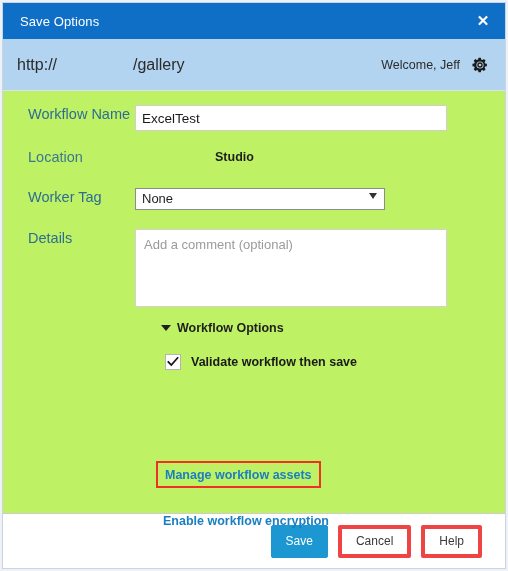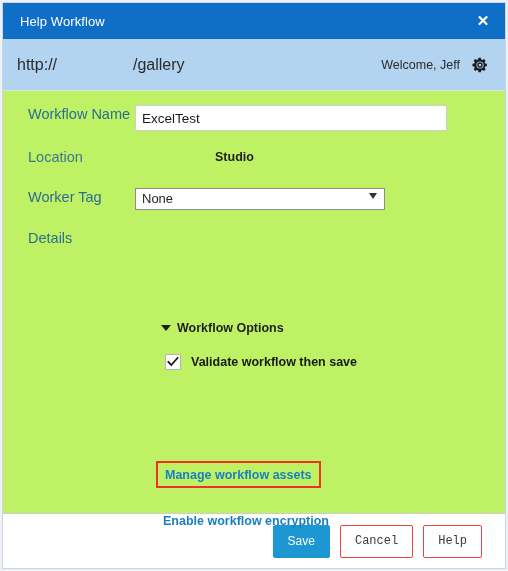--- a/index.html
+++ b/index.html
@@ -284,33 +284,32 @@
   }
   .btn-primary {
     background: #1c97d1;
     color: #ffffff;
     border: 1px solid #1c97d1;
     margin-right: 10px;
   }
   .btn-secondary {
     background: #ffffff;
     color: #3a3a3a;
-    border: 1px solid #ef4444;
+    border: 4px solid #ef4444;
     margin-right: 10px;
-    font-family: Liberation Mono, monospace;
   }
   .btn-secondary:last-child { margin-right: 0; }
 </style>
 </head>
 <body>
 
 <div class="dialog">
 
   <div class="titlebar">
-    <span class="titlebar-text">Help Workflow</span>
+    <span class="titlebar-text">Save Options</span>
     <span class="close-btn">✕</span>
   </div>
 
   <div class="appbar">
     <span class="appbar-url">http://</span>
     <span class="appbar-path">/gallery</span>
     <span class="appbar-user">Welcome, Jeff</span>
     <span>
       <svg class="gear" viewBox="0 0 24 24" aria-hidden="true">
         <path fill="#1a1a1a" d="M12 8.4a3.6 3.6 0 1 0 0 7.2 3.6 3.6 0 0 0 0-7.2zm0 5.4a1.8 1.8 0 1 1 0-3.6 1.8 1.8 0 0 1 0 3.6z"></path>
@@ -334,20 +333,21 @@
     <div class="row row-worker">
       <div class="label">Worker Tag</div>
       <div class="select-wrap">
         <div class="select-box">None</div>
         <span class="select-arrow"></span>
       </div>
     </div>
 
     <div class="row row-details">
       <div class="label">Details</div>
+      <textarea class="textarea" placeholder="Add a comment (optional)" style=""></textarea>
     </div>
 
     <div class="options">
       <div class="options-header">
         <span class="tri"></span>
         <span>Workflow Options</span>
       </div>
 
       <div class="check-row">
         <span class="checkbox">

